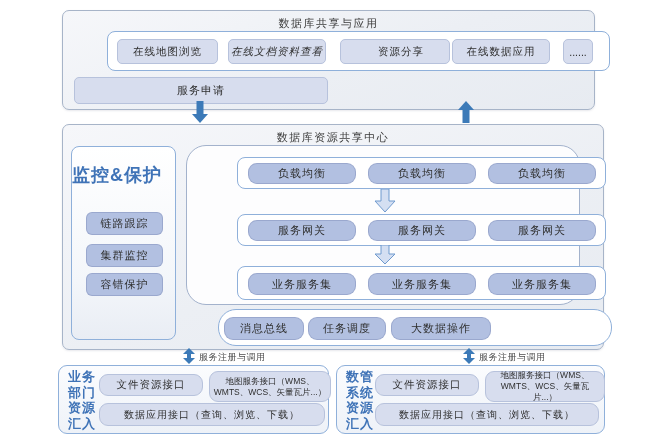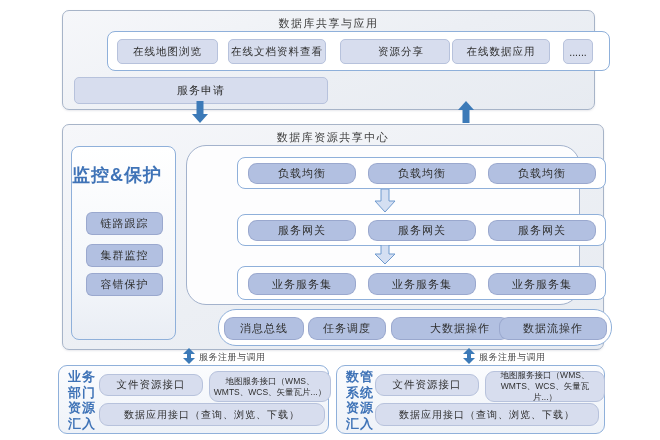--- a/index.html
+++ b/index.html
@@ -76,21 +76,21 @@
 </head>
 <body>
 
 <div class="stage">
 
   <div class="box-outer" style="left:62px;top:10px;width:531px;height:98px;">
     <div class="section-title" style="top:5px;">数据库共享与应用</div>
 
     <div class="cont" style="left:12px;top:20px;width:501px;height:38px;">
       <div class="pill pill-light" style="left:9px;top:7px;width:99px;height:23px;">在线地图浏览</div>
-      <div class="pill pill-light" style="left:120px;top:7px;width:96px;height:23px;">在线文档资料查看</div>
+      <div class="pill pill-light" style="left:120px;top:7px;width:96px;height:23px;font-style:italic;">在线文档资料查看</div>
       <div class="pill pill-light" style="left:232px;top:7px;width:96px;height:23px;padding-left:12px;">资源分享</div>
       <div class="pill pill-light" style="left:344px;top:7px;width:96px;height:23px;">在线数据应用</div>
       <div class="pill pill-light" style="left:455px;top:7px;width:28px;height:23px;letter-spacing:0;">......</div>
     </div>
 
     <div class="pill pill-light" style="left:11px;top:66px;width:252px;height:25px;font-size:11px;">服务申请</div>
   </div>
 
   <div class="sarr down" style="left:191px;top:101px;height:22px;">
     <div class="shaft"></div>
@@ -136,22 +136,21 @@
       <div class="cont" style="left:18px;top:120px;width:367px;height:32px;">
         <div class="pill pill-med" style="left:10px;top:6px;width:106px;height:20px;">业务服务集</div>
         <div class="pill pill-med" style="left:130px;top:6px;width:106px;height:20px;">业务服务集</div>
         <div class="pill pill-med" style="left:250px;top:6px;width:106px;height:20px;">业务服务集</div>
       </div>
     </div>
 
     <div class="cont" style="left:123px;top:184px;width:392px;height:35px;border-radius:18px;">
       <div class="pill pill-med" style="left:5px;top:7px;width:78px;height:21px;">消息总线</div>
       <div class="pill pill-med" style="left:89px;top:7px;width:76px;height:21px;">任务调度</div>
-      <div class="pill pill-med" style="left:172px;top:7px;width:98px;height:21px;padding-left:19px;">大数据操作</div>
-      <div class="pill pill-med" style="left:280px;top:7px;width:106px;height:21px;">数据流操作</div>
+      <div class="pill pill-med" style="left:172px;top:7px;width:98px;height:21px;">大数据操作</div>
     </div>
   </div>
 
   <div class="dbl" style="left:183px;top:348px;height:16px;">
     <div class="t"></div>
     <div class="s"></div>
     <div class="b"></div>
   </div>
   <div class="small-label" style="left:199px;top:351px;">服务注册与调用</div>
 

